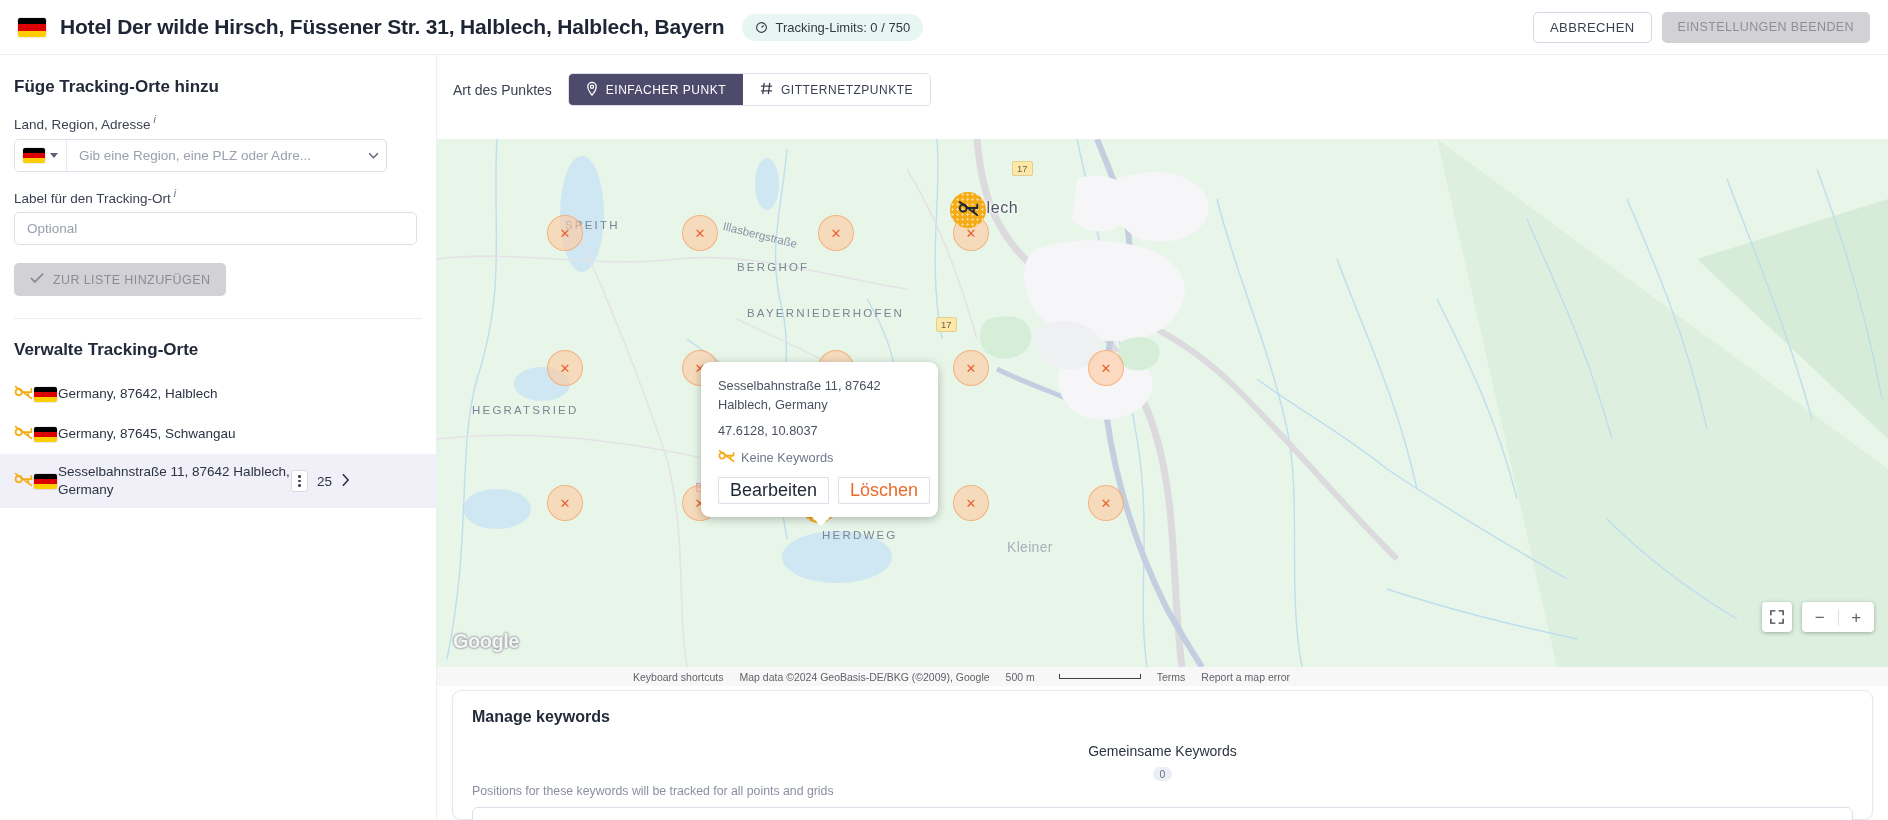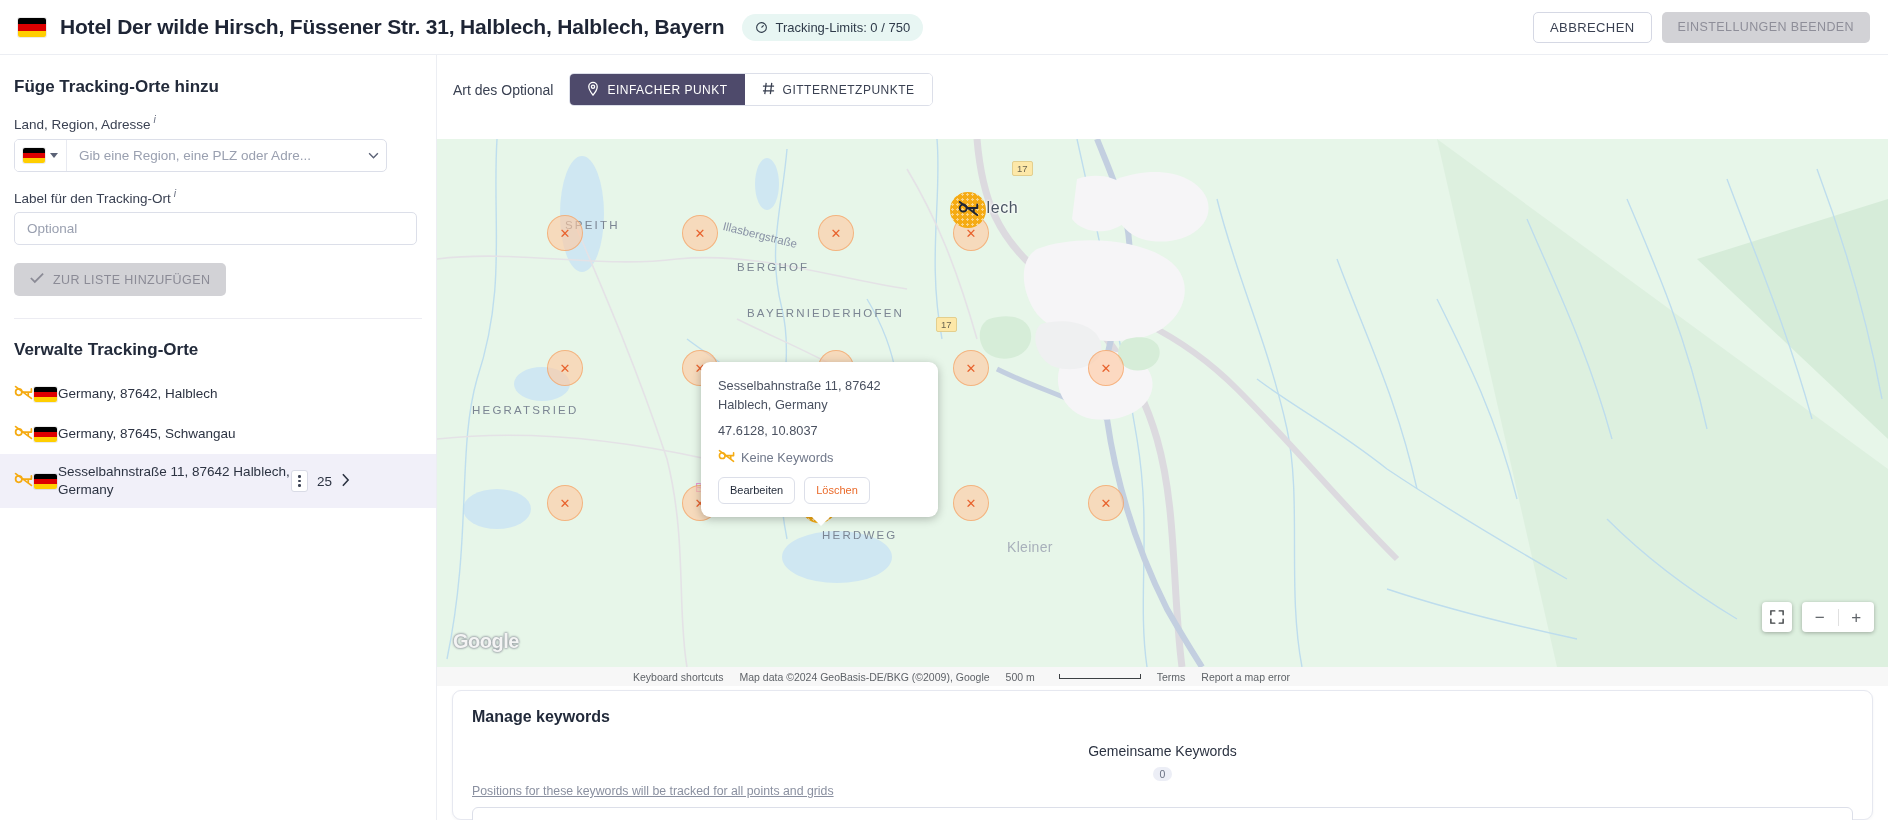--- a/index.html
+++ b/index.html
@@ -169,22 +169,22 @@
   }
   .infowin:after {
     content:""; position:absolute; left:50%; margin-left:-9px; bottom:-9px;
     width:0;height:0;border-left:10px solid transparent;border-right:10px solid transparent;
     border-top:10px solid #fff;
   }
   .iw-line { font-size:12.8px; color:#4a5160; line-height:1.45; margin-bottom:8px; }
   .iw-kw { font-size:12.8px; color:#70788a; display:flex; align-items:center; gap:6px; margin-bottom:11px; }
   .iw-btns { display:flex; gap:9px; }
   .iw-btn {
-    border:1px solid #dcdfe9; background:#fff; border-radius:6px; height:27px;
-    padding:0 11px; font-size:11px; color:#1f2736; cursor:pointer; font-family:inherit;
+    border:1px solid #dcdfe9; background:#fff; border-radius:1px; height:27px;
+    padding:0 11px; font-size:18px; color:#1f2736; cursor:pointer; font-family:inherit;
   }
   .iw-btn.danger { color:#ea6a2a; }
 
   .map-ctrl-fs {
     position:absolute; right:96px; bottom:35px; width:30px; height:30px;
     background:#fff; border-radius:4px; box-shadow:0 1px 4px rgba(0,0,0,.3);
     display:flex; align-items:center; justify-content:center; cursor:pointer;
   }
   .map-zoom {
     position:absolute; right:14px; bottom:35px; height:30px; width:72px;
@@ -212,21 +212,21 @@
     background:#fff; border:1px solid #e6e8f0; border-radius:9px;
     box-shadow:0 1px 3px rgba(30,35,60,.05); padding:17px 19px;
   }
   .kw-title { font-size:16px; font-weight:700; color:#222a3a; margin:0 0 17px 0; }
   .kw-sub { display:flex; align-items:center; gap:8px;flex-direction:column; }
   .kw-sub-label { font-size:14px; color:#2c3342; }
   .kw-count {
     background:#eceef6; color:#6a7183; font-size:10.5px; border-radius:9px;
     padding:1px 7px;
   }
-  .kw-hint { font-size:12.3px; color:#8a90a0; margin-top:3px;text-decoration:underline; }
+  .kw-hint { font-size:12.3px; color:#8a90a0; margin-top:3px; }
   .kw-textarea {
     margin-top:9px; width:100%; height:60px; border:1px solid #dcdfe9; border-radius:6px;
     padding:9px 14px; font-size:13px; color:#b6bac6; font-family:inherit;
     outline:none; resize:none; line-height:1.5; background:#fff;
   }
 </style>
 </head>
 <body>
 
 <div class="app">
@@ -333,21 +333,21 @@
           <svg width="9" height="14" viewBox="0 0 10 16" fill="none" stroke="#2c3342" stroke-width="1.8">
               <path d="M2 1.5 L8 8 L2 14.5"></path>
             </svg>
         </span>
       </span>
     </div>
   </div>
 
   <div class="main">
     <div class="pointtype-bar">
-      <span class="pointtype-label">Art des Optional</span>
+      <span class="pointtype-label">Art des Punktes</span>
       <div class="seg">
         <button class="active">
           <span>
             <svg width="12" height="15" viewBox="0 0 12 16" fill="none" stroke="#fff" stroke-width="1.4">
               <path d="M6 15 C6 15 10.5 9.5 10.5 6 A4.5 4.5 0 0 0 1.5 6 C1.5 9.5 6 15 6 15 Z"></path>
                 <circle cx="6" cy="6" r="1.7"></circle>
             </svg>
           </span>
           <span>EINFACHER PUNKT</span>
         </button>

